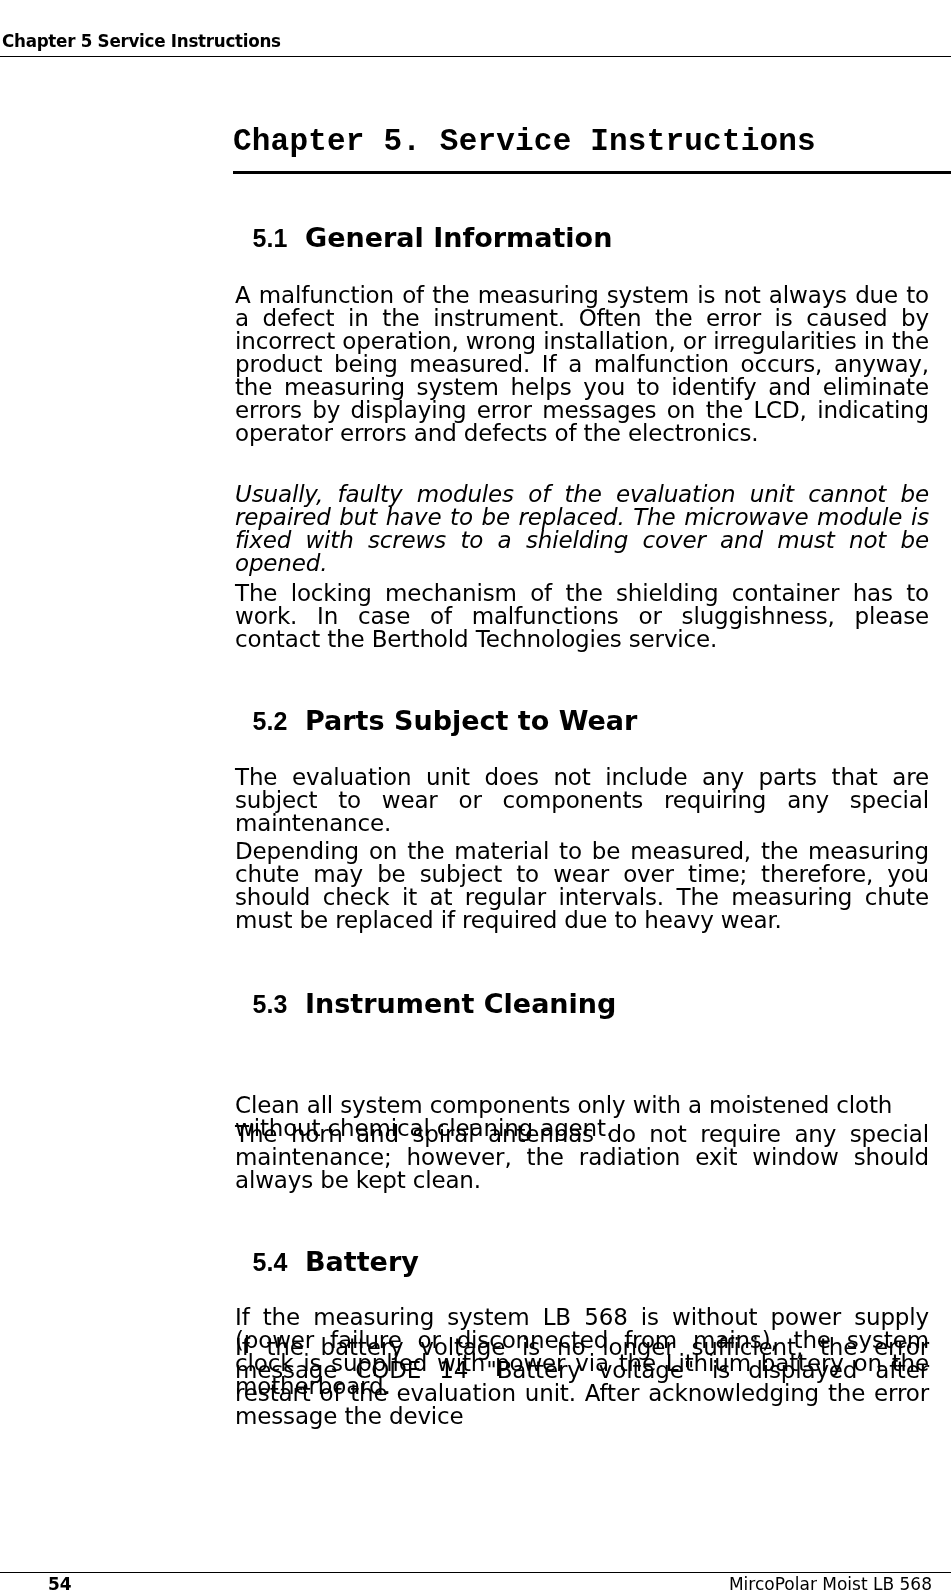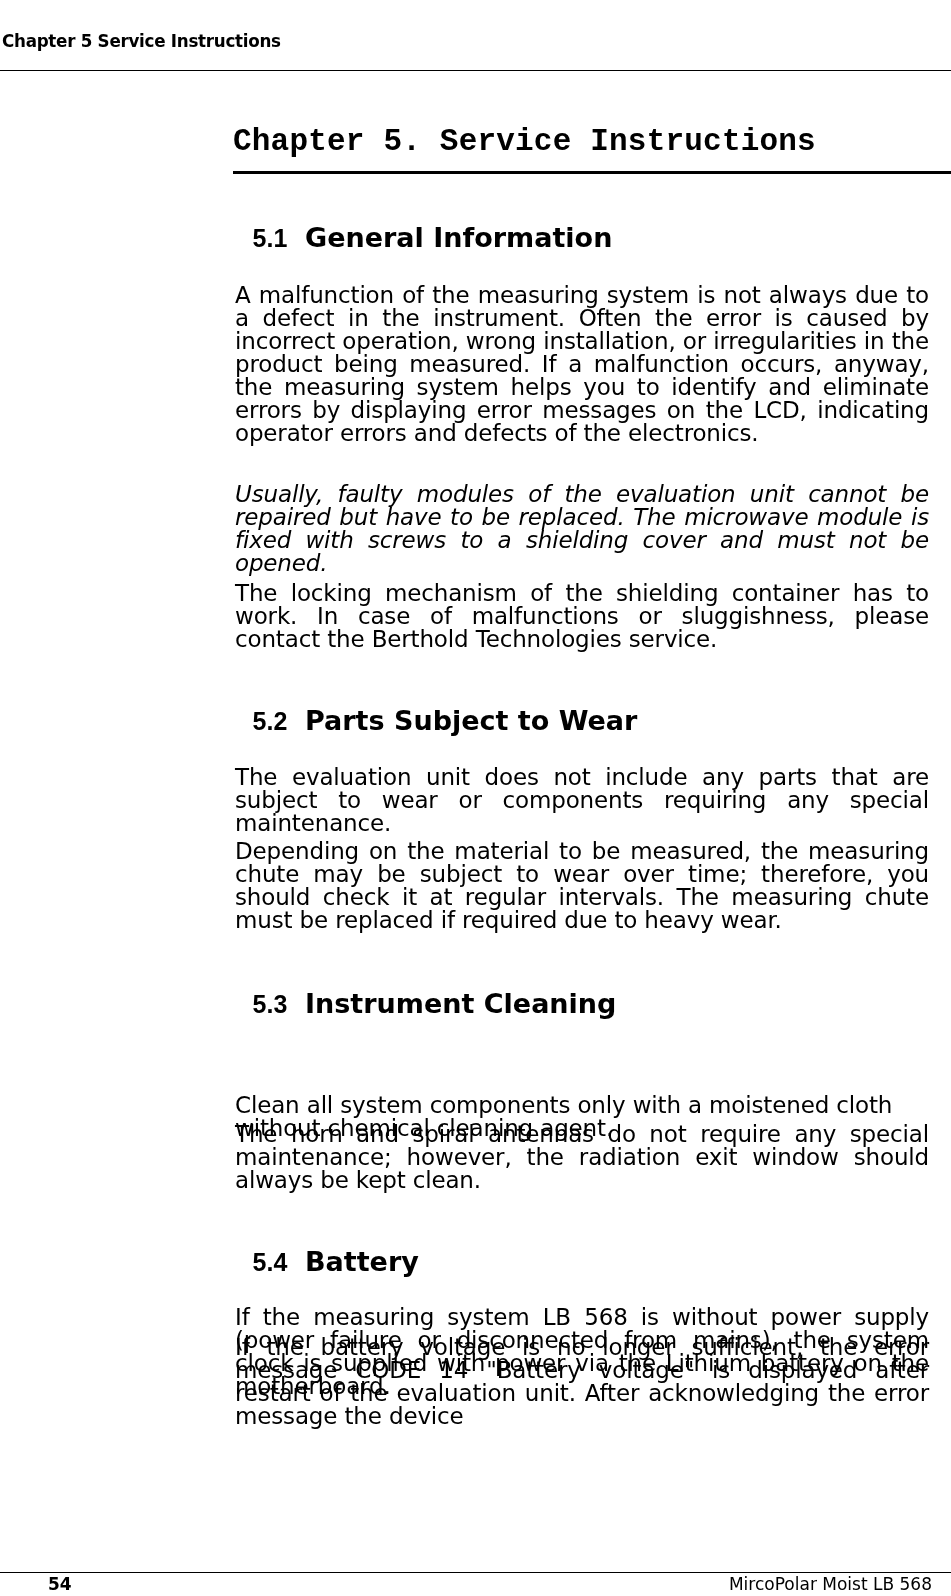--- a/index.html
+++ b/index.html
@@ -11,21 +11,21 @@
       width: 951px;
       height: 1596px;
       position: relative;
       overflow: hidden;
       color: #000;
       font-family: "DejaVu Sans", sans-serif;
     }
     .header {
       position: absolute;
       left: 0; top: 0;
-      width: 951px; height: 71px;
+      width: 951px; height: 57px;
       border-bottom: 1.5px solid #000;
       box-sizing: border-box;
     }
     .header-title {
       position: absolute;
       left: 2px; top: 30px;
       font-family: "DejaVu Sans", sans-serif;
       font-weight: bold;
       font-size: 18px;
       letter-spacing: -0.3px;

